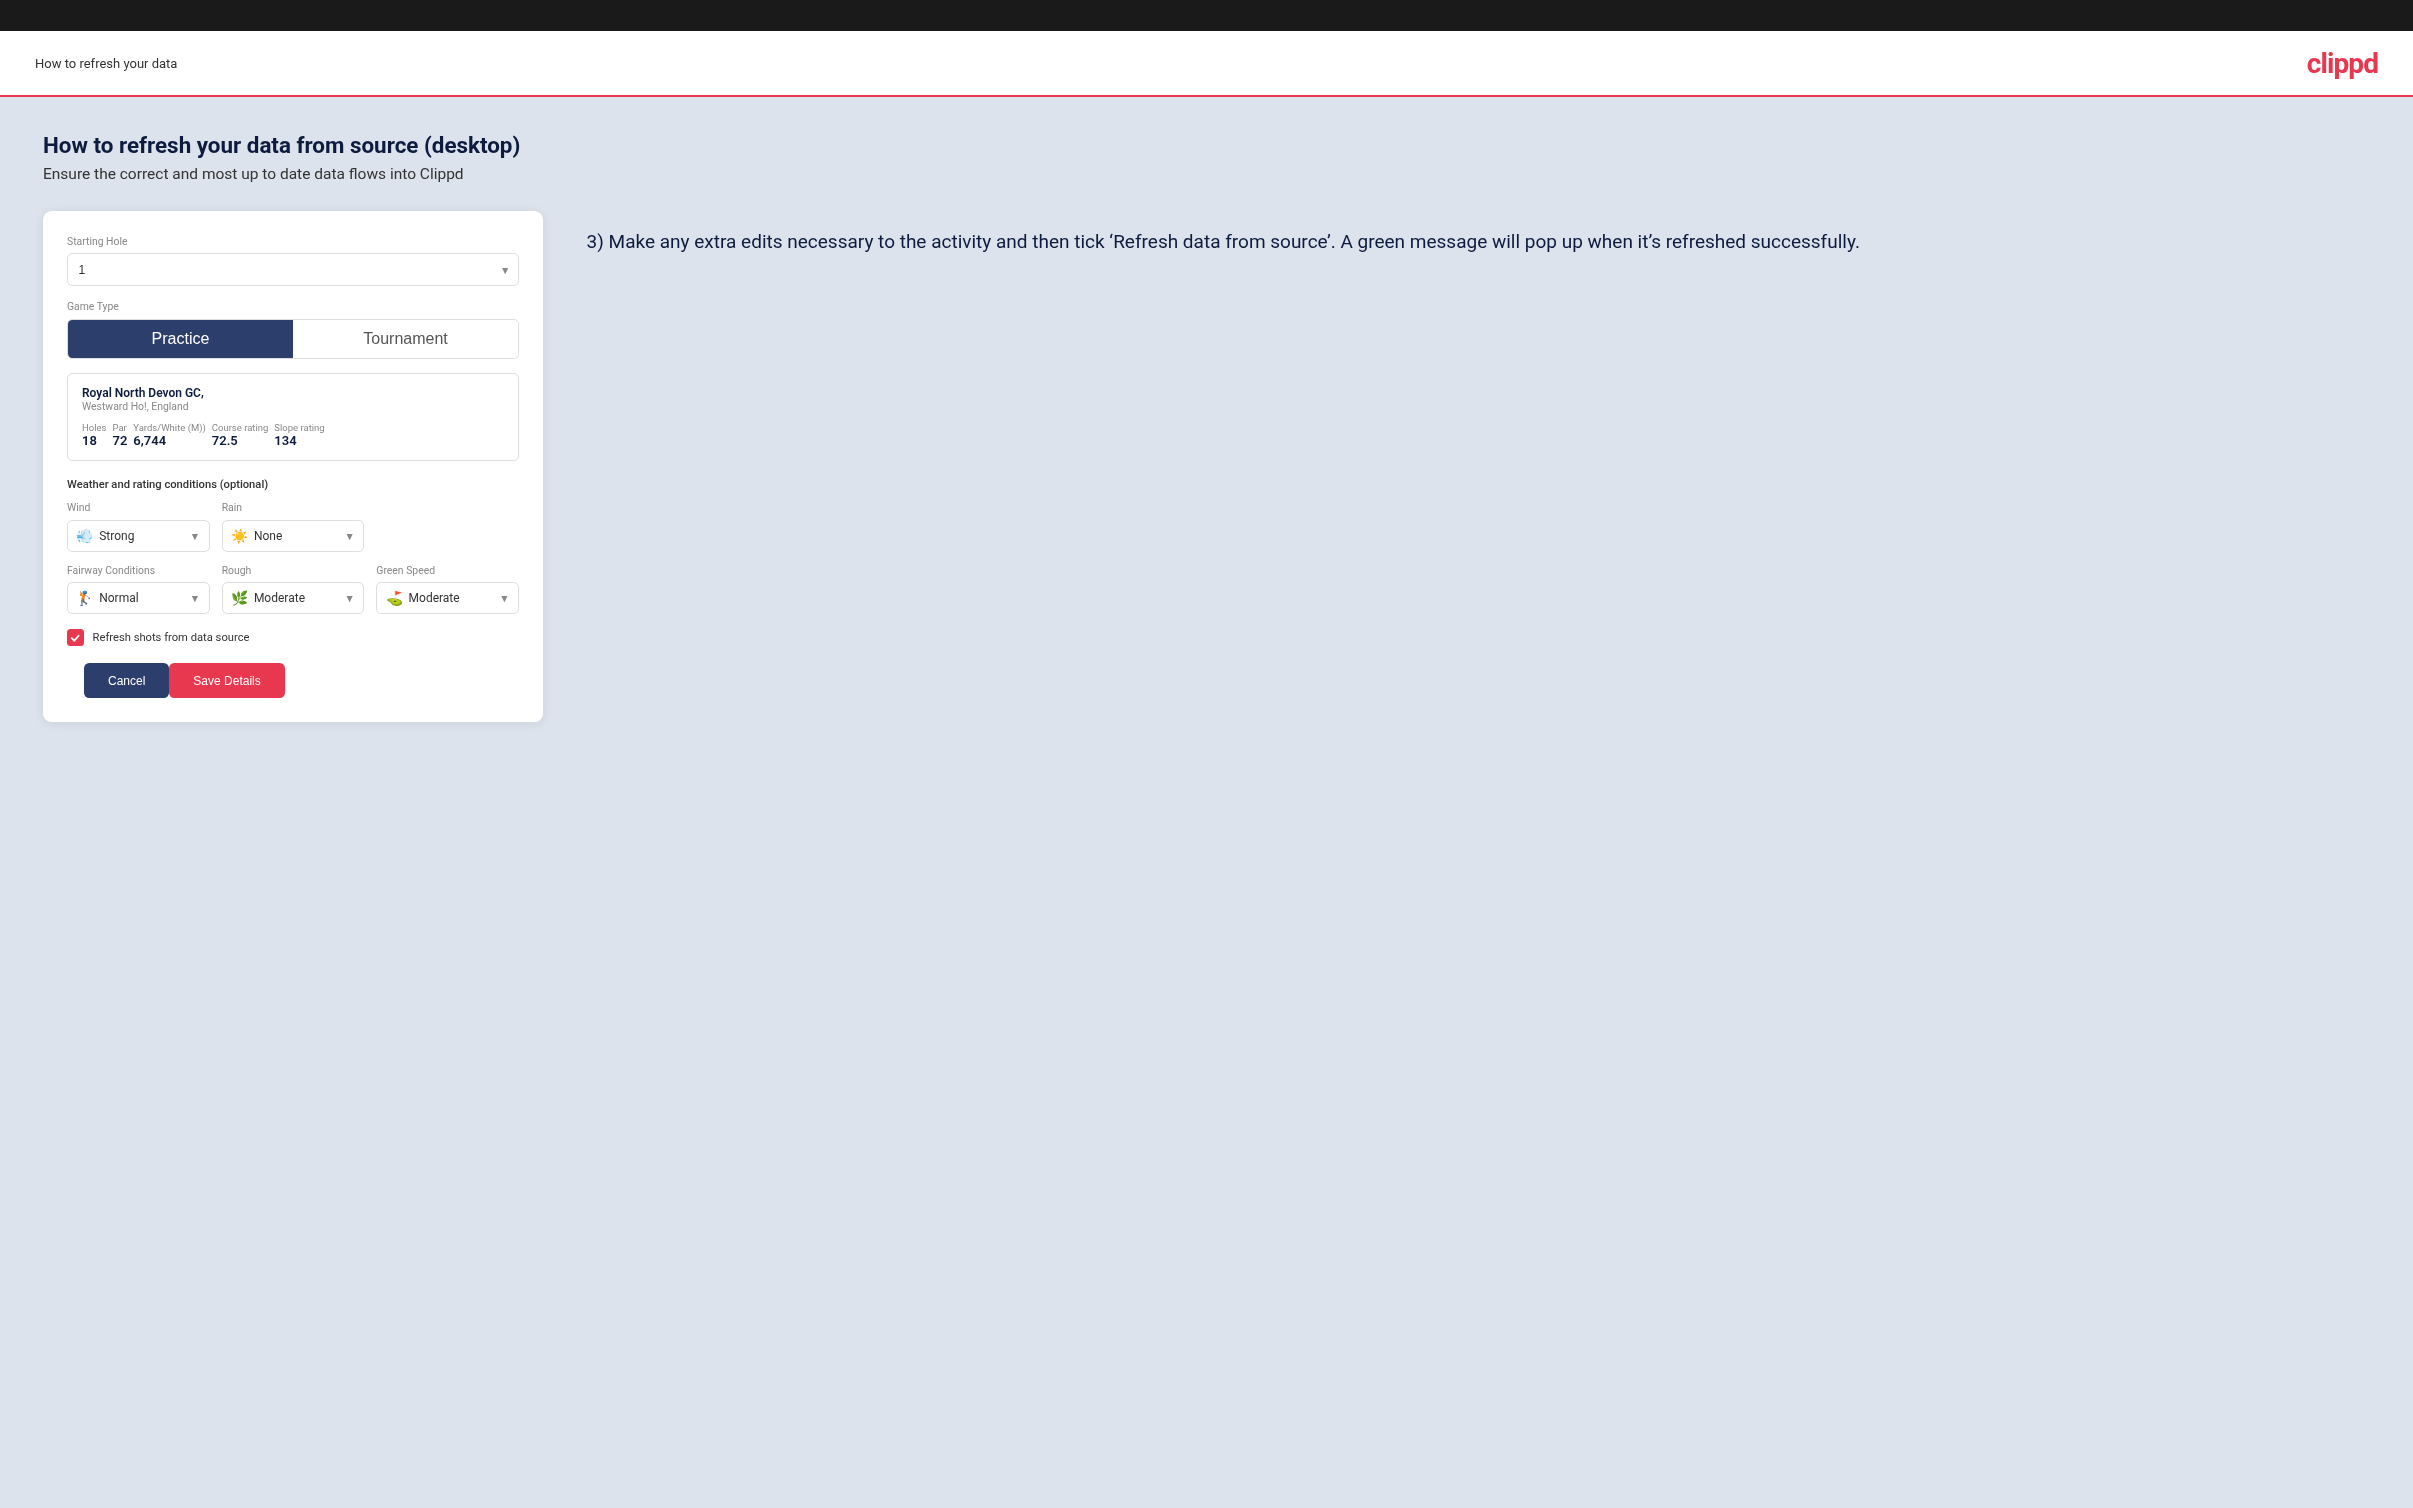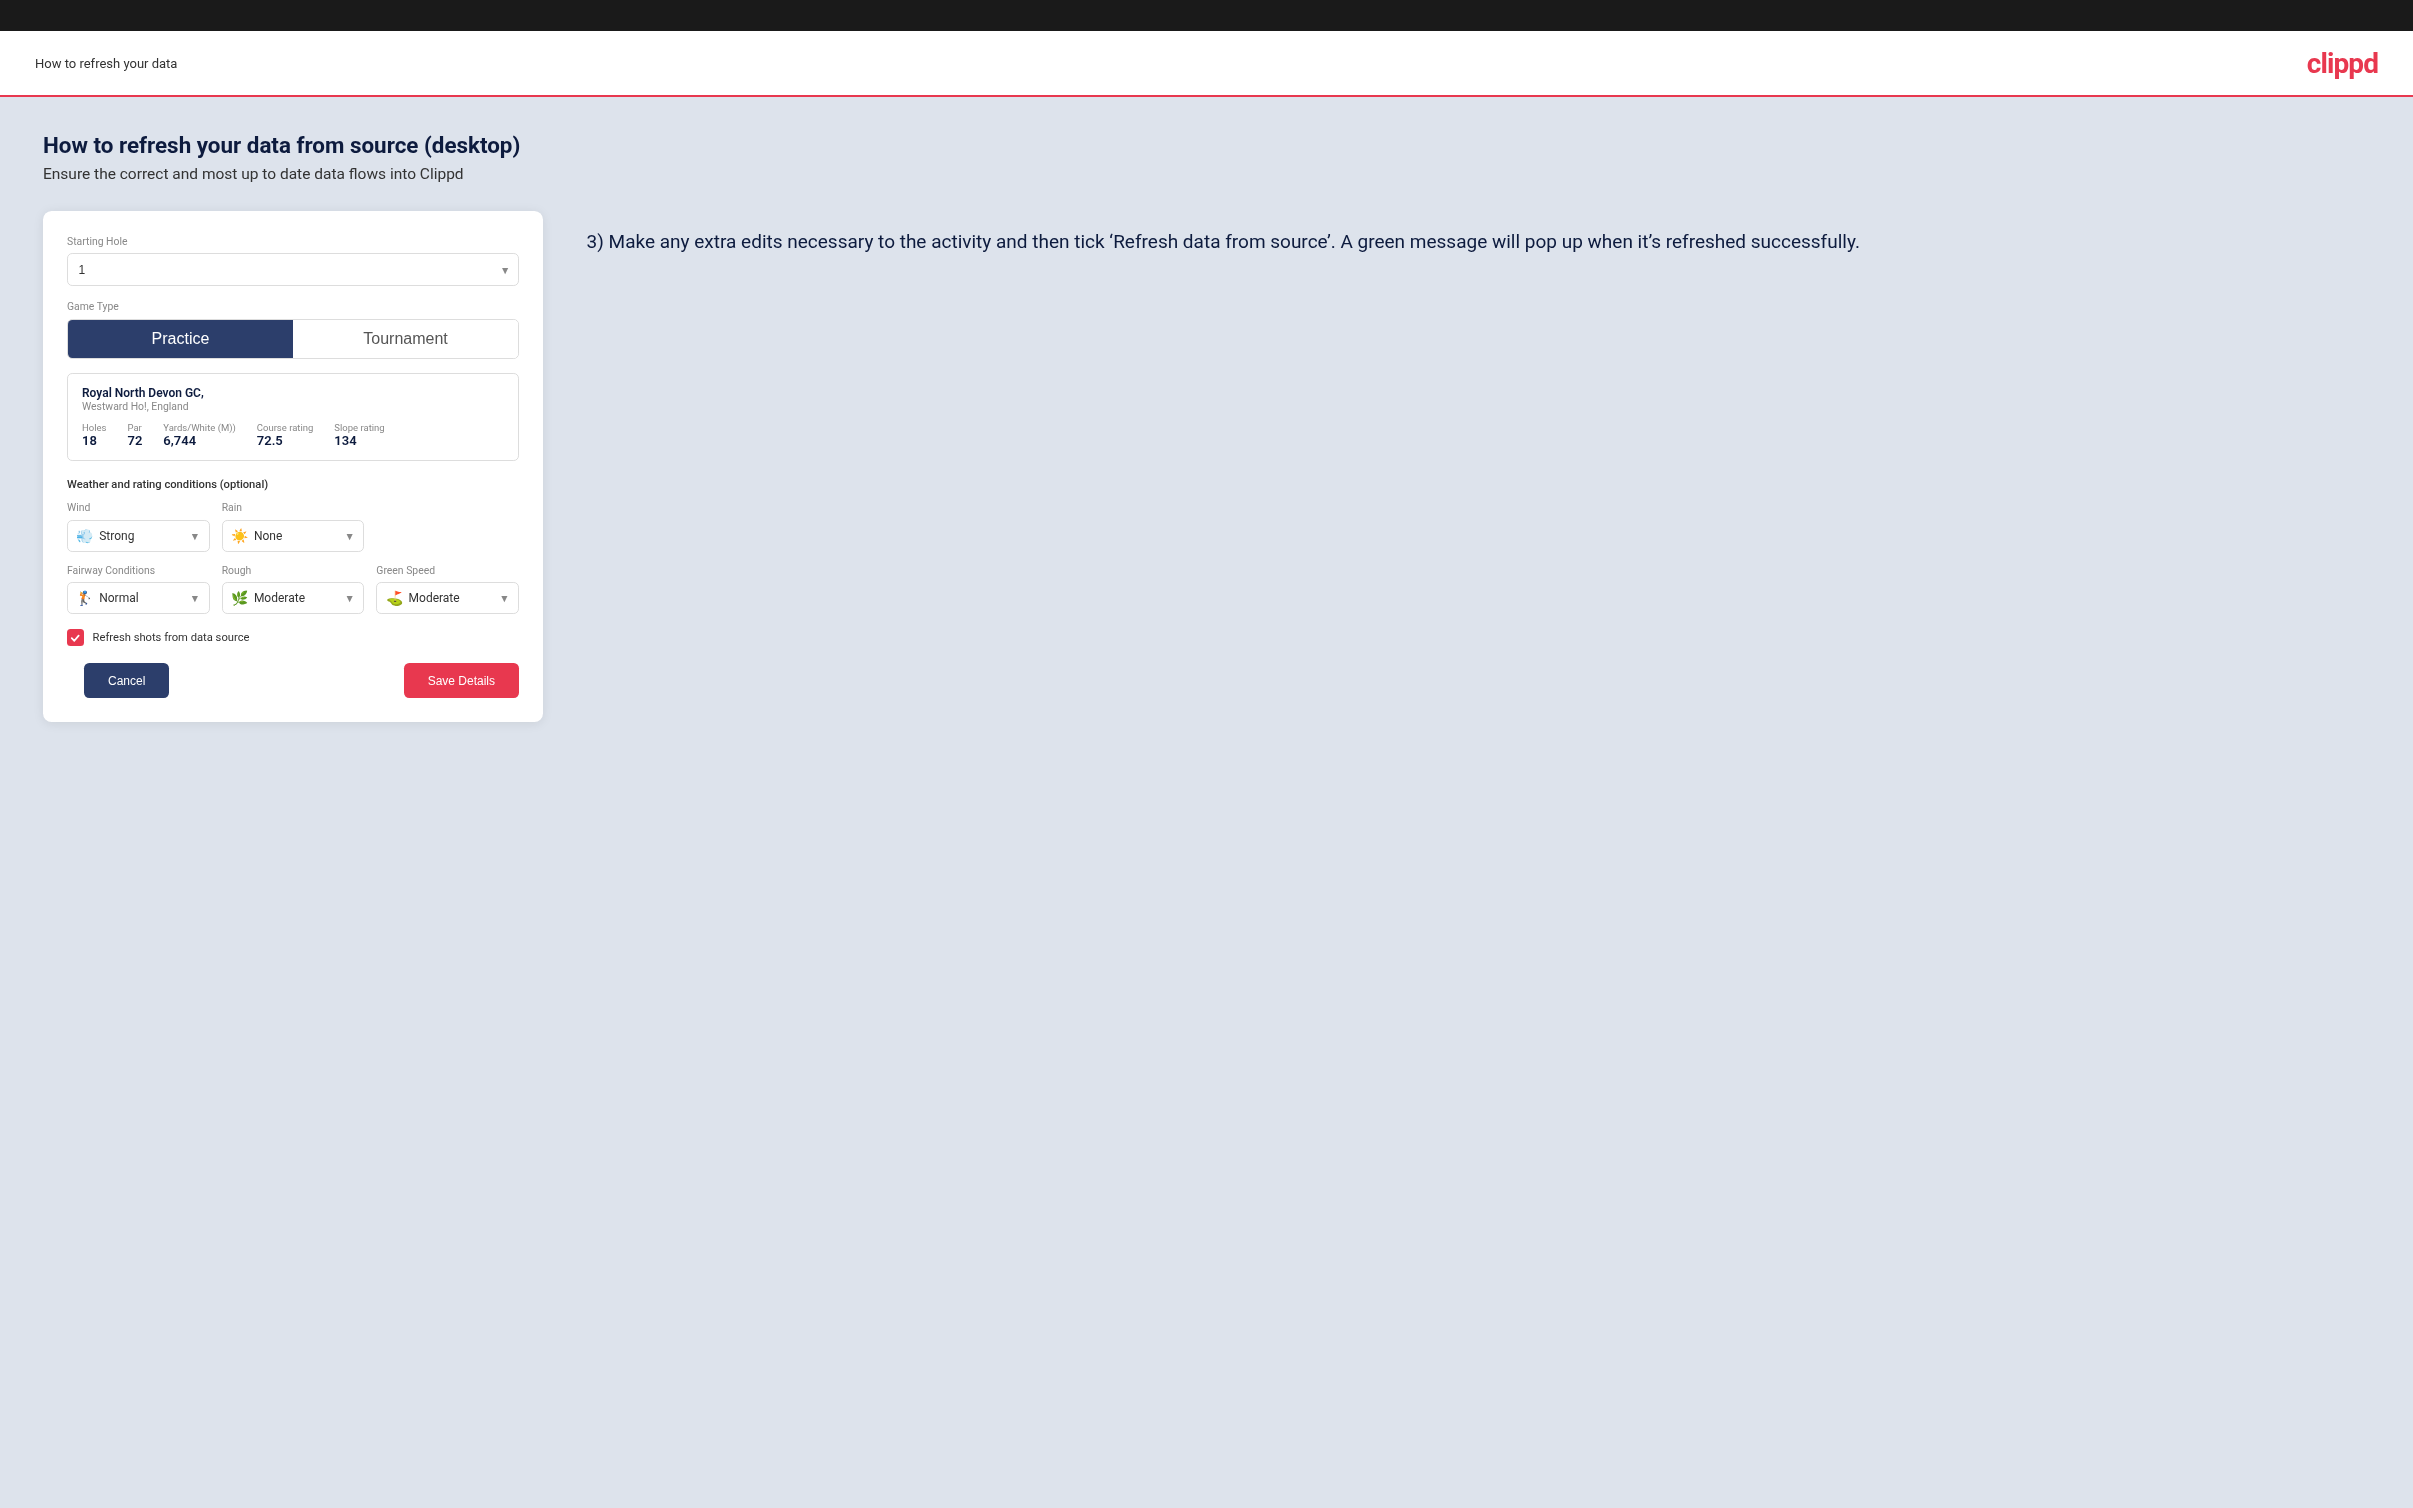--- a/index.html
+++ b/index.html
@@ -113,21 +113,21 @@
       font-weight: 600;
       color: #0d1b3e;
     }
     .course-location {
       font-size: 10.4px;
       color: #888;
       margin-bottom: 8.6px;
     }
     .course-stats {
       display: flex;
-      gap: 21px;
+      gap: 6px;
     }
     .course-stat {
       display: flex;
       flex-direction: column;
     }
     .stat-label {
       font-size: 9.5px;
       color: #888;
     }
     .stat-value {
@@ -193,21 +193,21 @@
     .checkbox-custom svg {
       width: 10.4px;
       height: 10.4px;
     }
     .checkbox-label {
       font-size: 11.2px;
       color: #333;
     }
     .action-row {
       display: flex;
-      justify-content: space-between;
+      justify-content: flex-start;
       align-items: center;
       padding-left: 17px;
     }
     .btn-cancel {
       background: #2c3e6b;
       color: #fff;
       border: none;
       border-radius: 5.2px;
       padding: 10.4px 24px;
       font-size: 12px;

